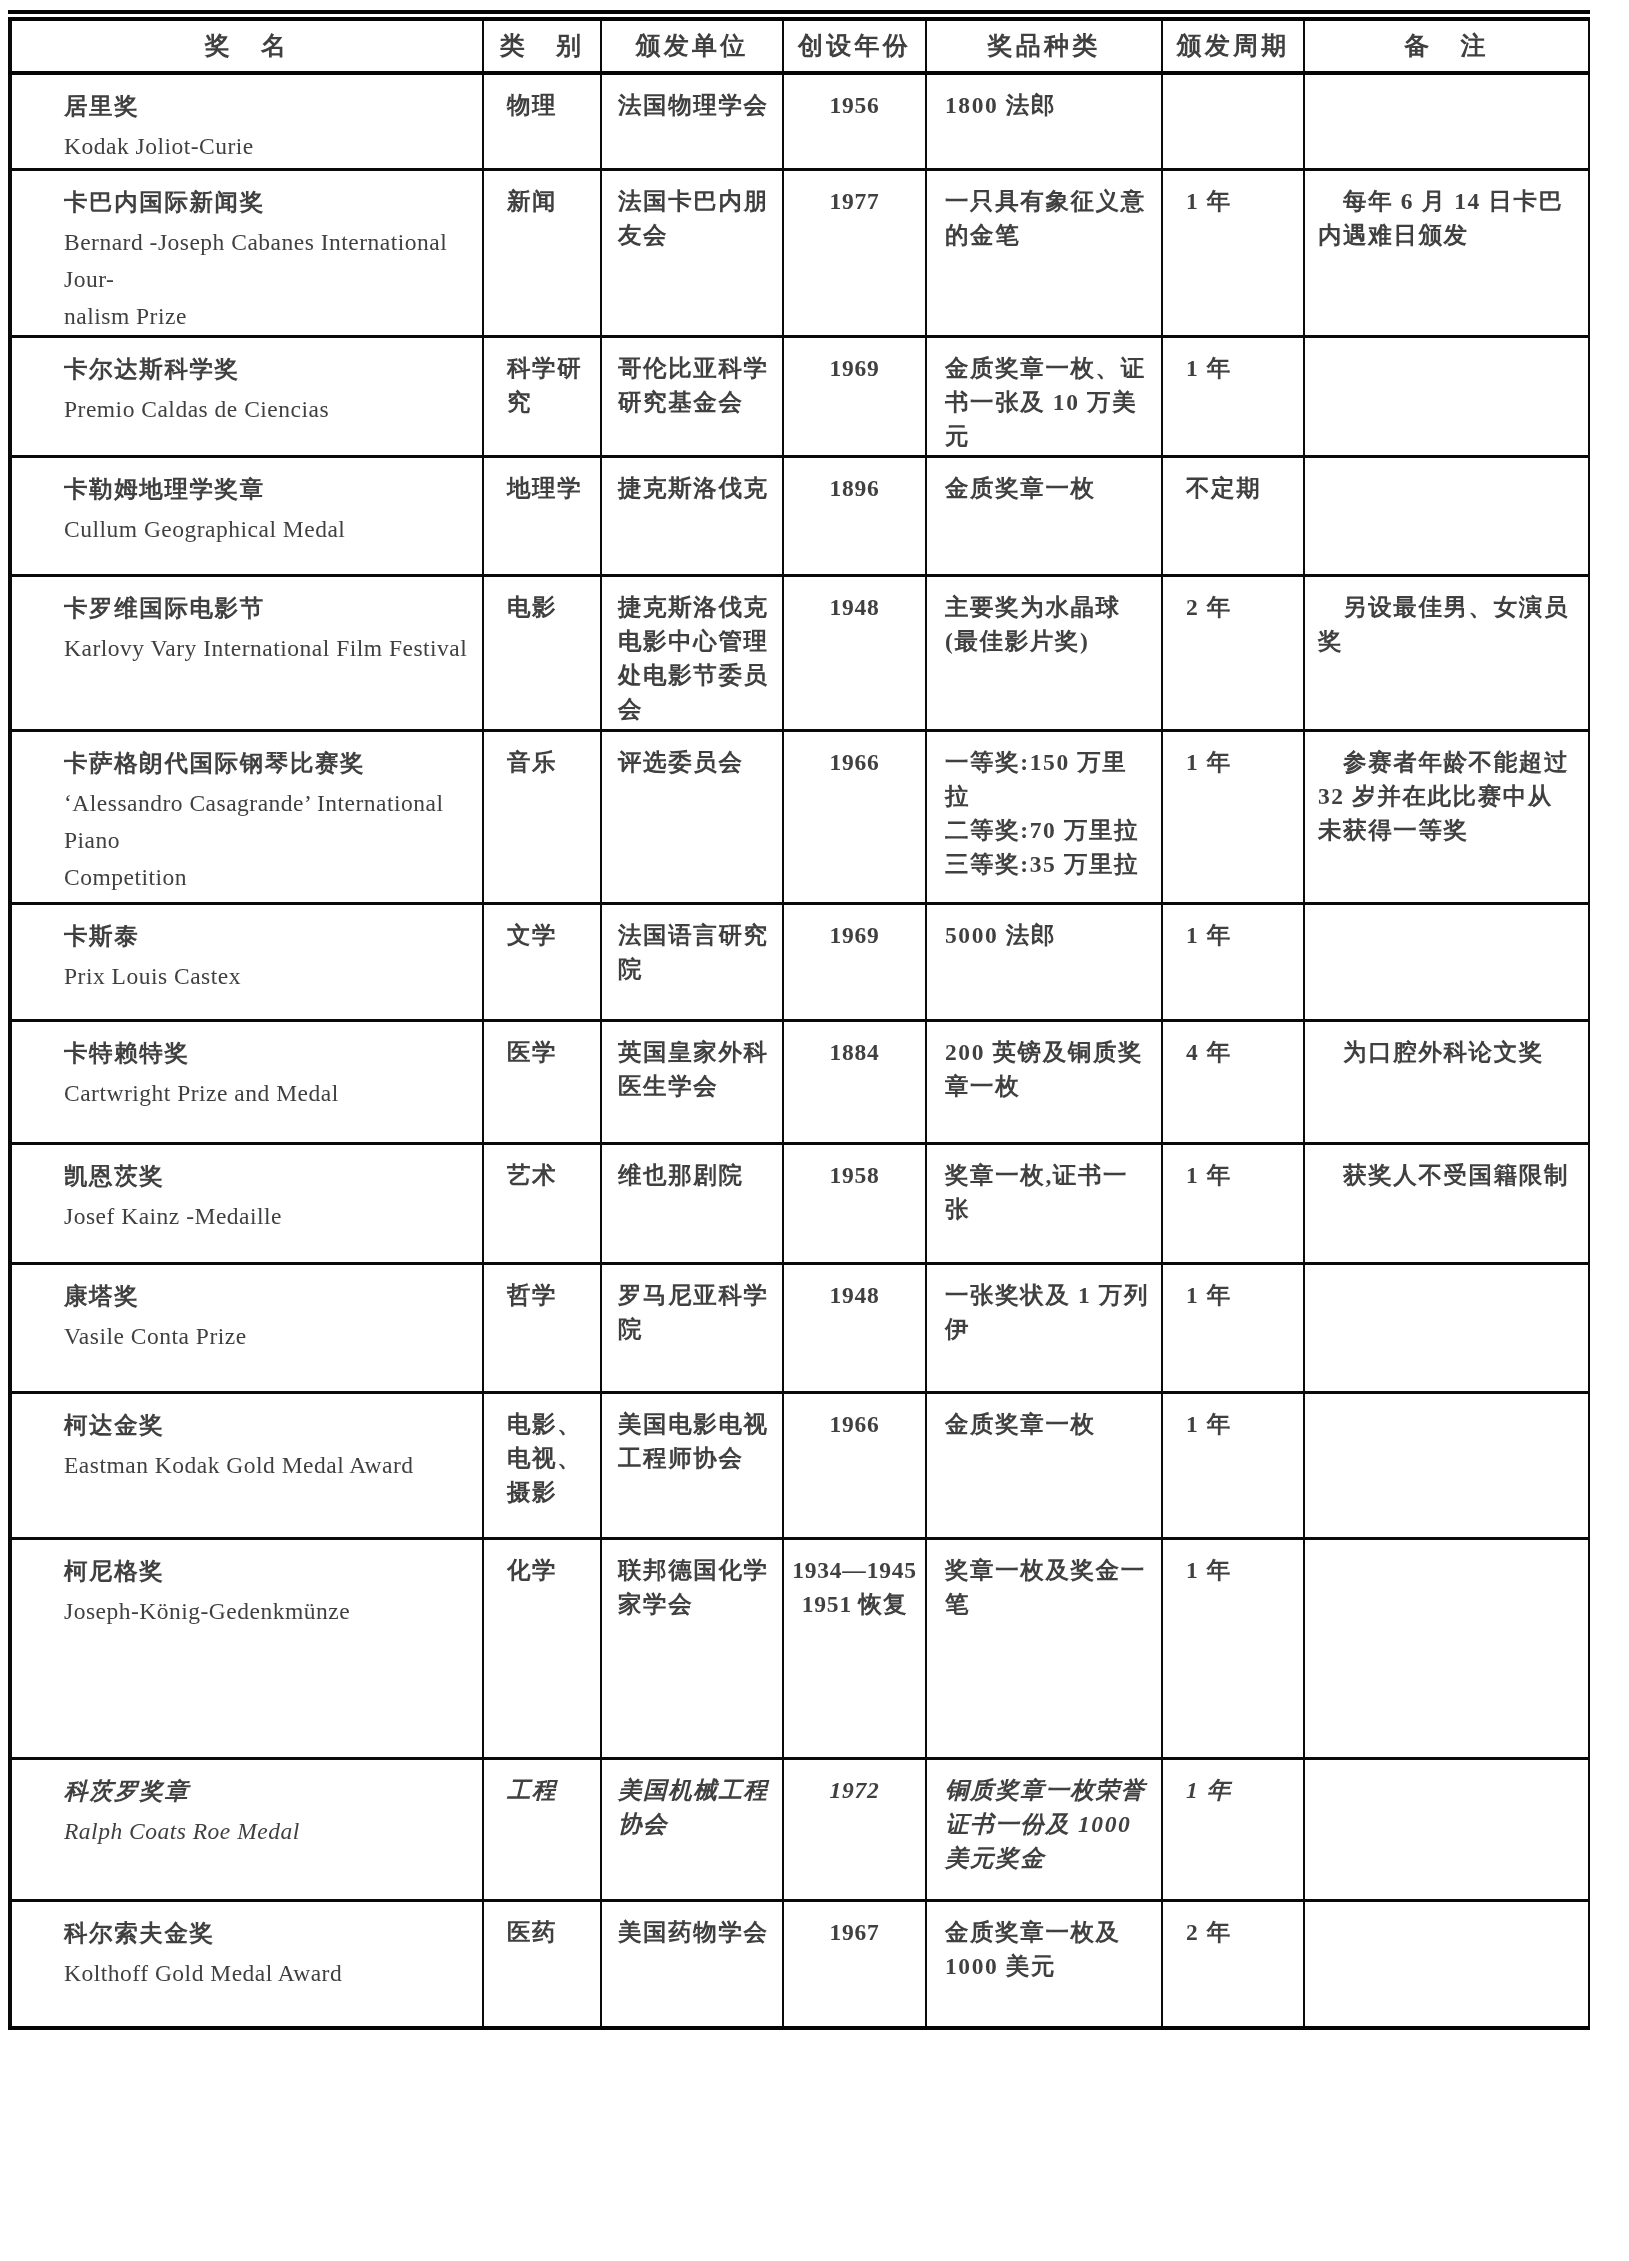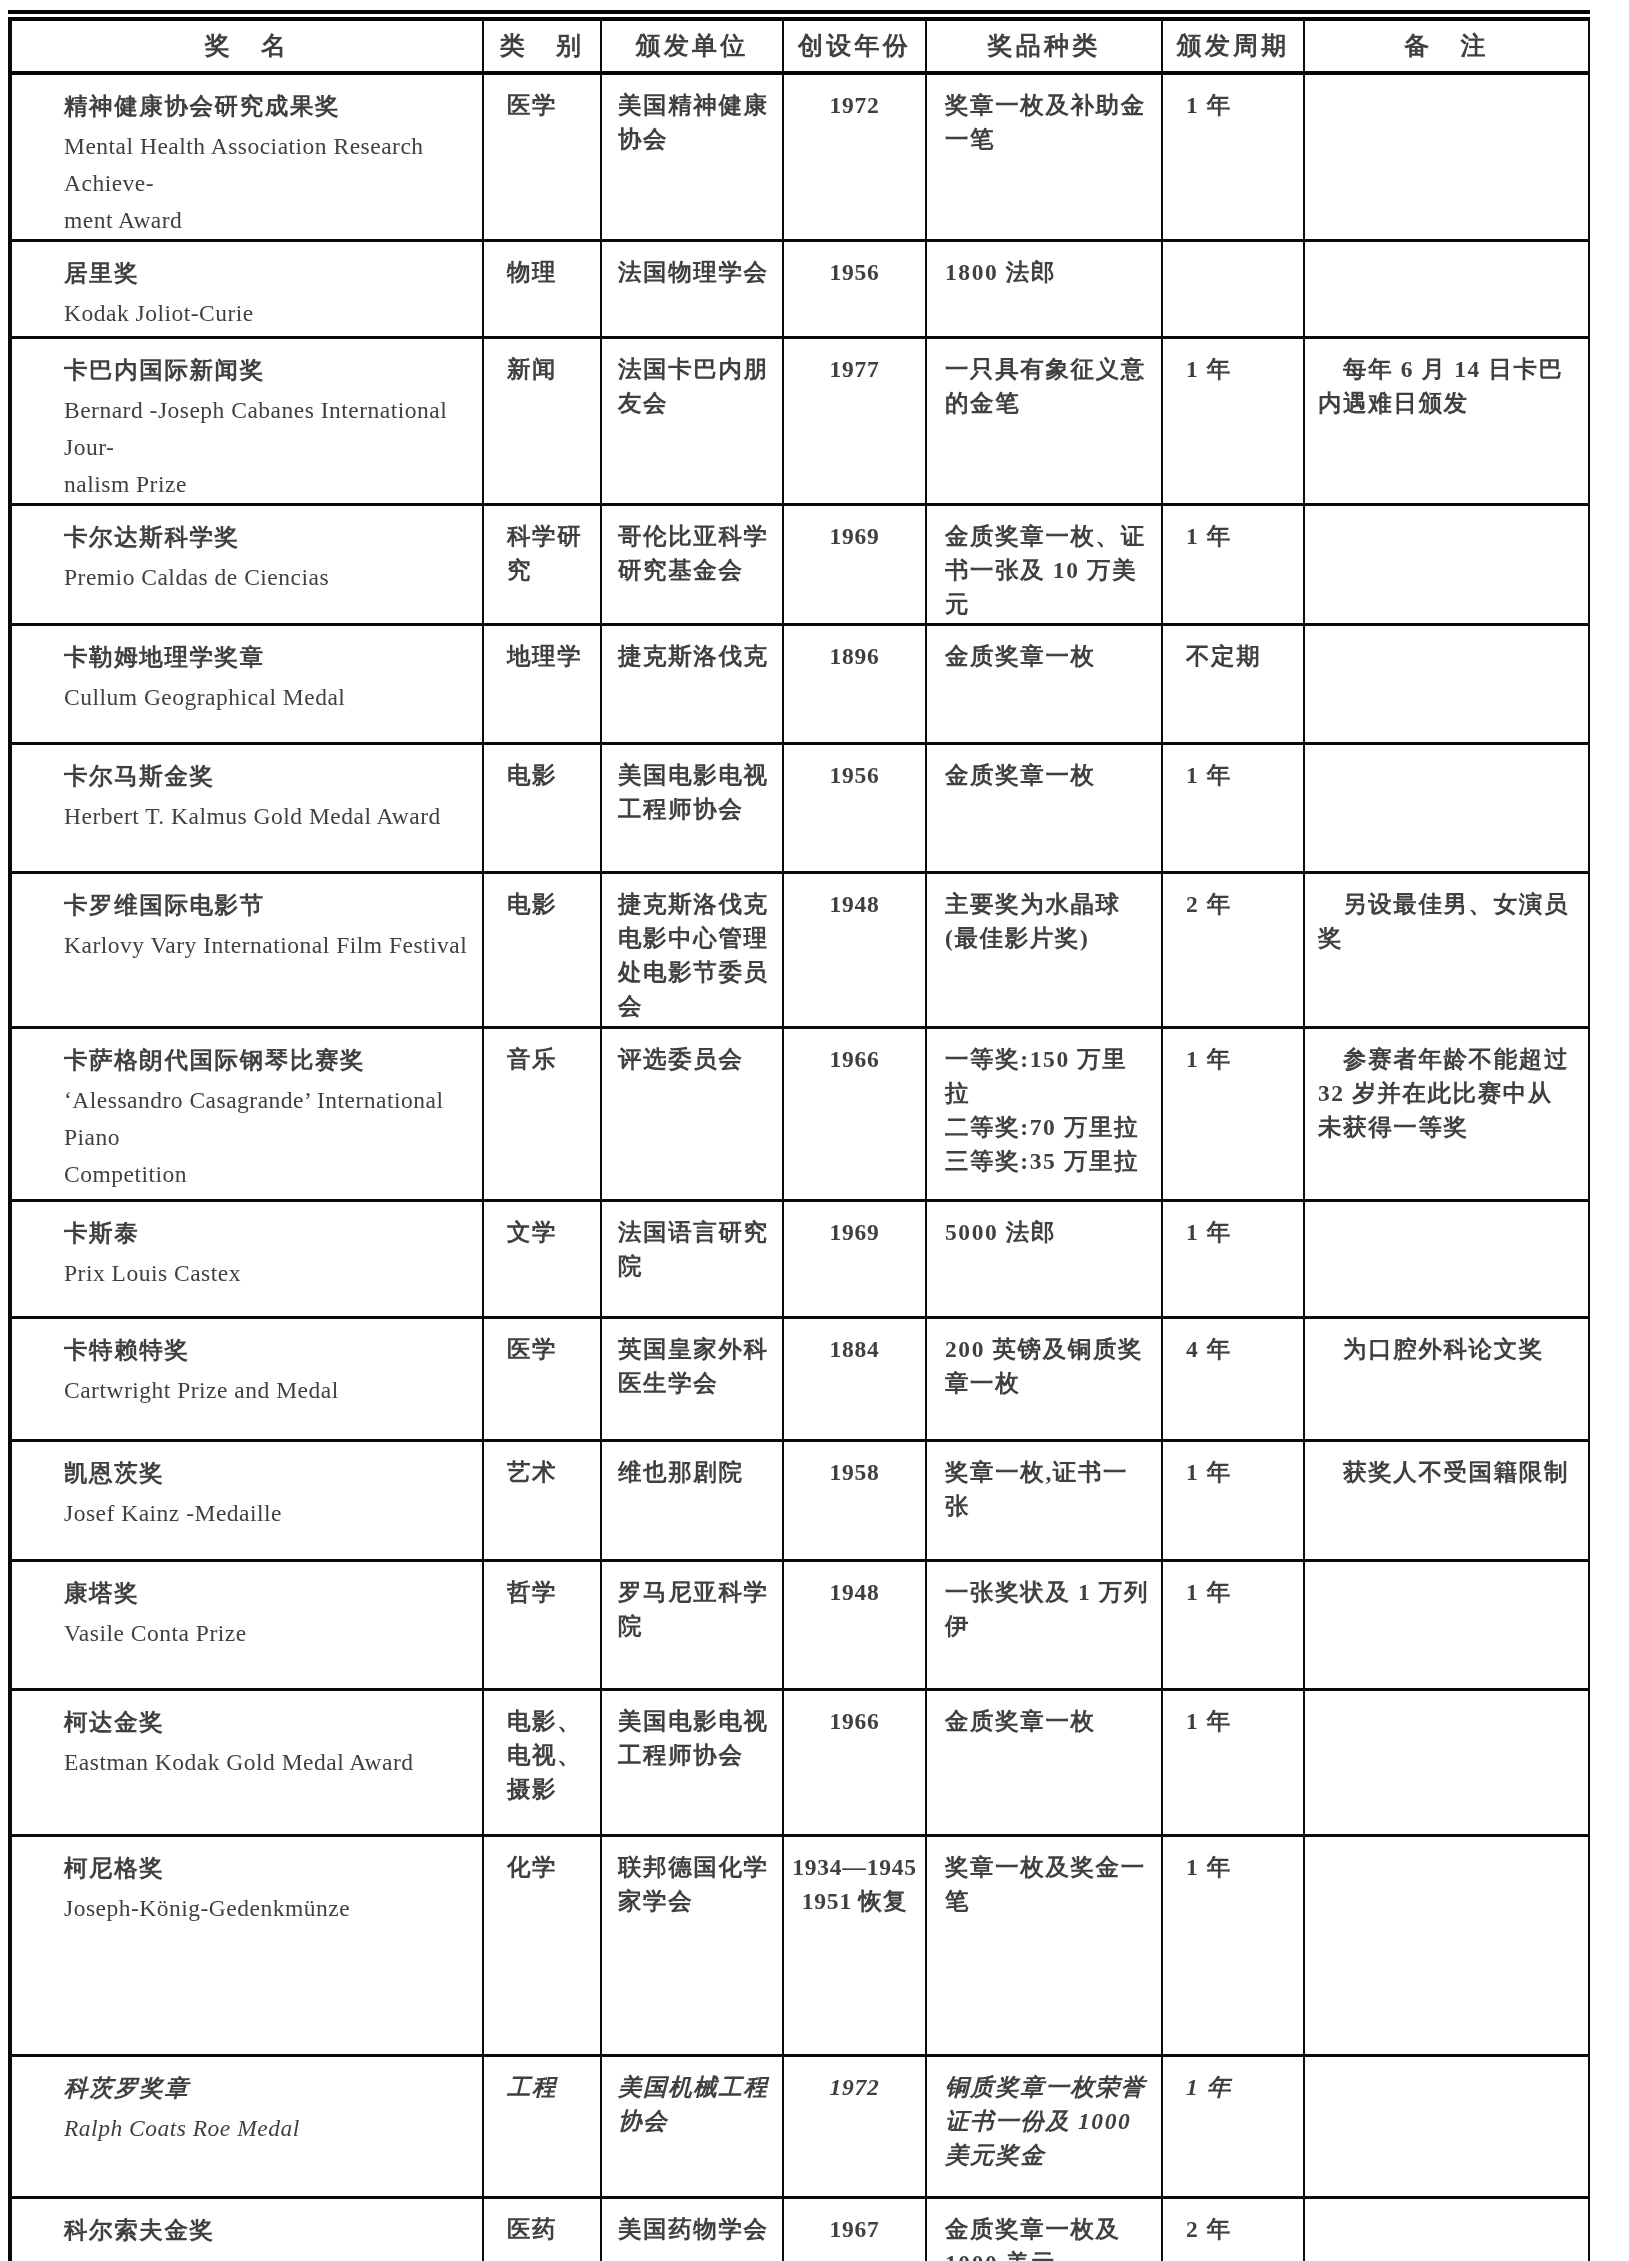--- a/index.html
+++ b/index.html
@@ -74,32 +74,20 @@
         <th>奖　名</th>
         <th>类　别</th>
         <th>颁发单位</th>
         <th>创设年份</th>
         <th>奖品种类</th>
         <th>颁发周期</th>
         <th>备　注</th>
       </tr>
     </thead>
     <tbody>
-        <tr style="height: 142px;">
-          <td class="c-name"><div class="cn">精神健康协会研究成果奖</div><div class="en">Mental Health Association Research Achieve-
-ment Award</div></td>
-          <td class="c-cat">医学</td>
-          <td class="c-org">美国精神健康
-协会</td>
-          <td class="c-year">1972</td>
-          <td class="c-prize">奖章一枚及补助金
-一笔</td>
-          <td class="c-period">1 年</td>
-          <td class="c-remark"></td>
-        </tr>
         <tr style="height: 97px;">
           <td class="c-name"><div class="cn">居里奖</div><div class="en">Kodak Joliot-Curie</div></td>
           <td class="c-cat">物理</td>
           <td class="c-org">法国物理学会</td>
           <td class="c-year">1956</td>
           <td class="c-prize">1800 法郎</td>
           <td class="c-period"></td>
           <td class="c-remark"></td>
         </tr>
         <tr style="height: 123px;">
@@ -128,30 +116,20 @@
           <td class="c-period">1 年</td>
           <td class="c-remark"></td>
         </tr>
         <tr style="height: 119px;">
           <td class="c-name"><div class="cn">卡勒姆地理学奖章</div><div class="en">Cullum Geographical Medal</div></td>
           <td class="c-cat">地理学</td>
           <td class="c-org">捷克斯洛伐克</td>
           <td class="c-year">1896</td>
           <td class="c-prize">金质奖章一枚</td>
           <td class="c-period">不定期</td>
-          <td class="c-remark"></td>
-        </tr>
-        <tr style="height: 129px;">
-          <td class="c-name"><div class="cn">卡尔马斯金奖</div><div class="en">Herbert T. Kalmus Gold Medal Award</div></td>
-          <td class="c-cat">电影</td>
-          <td class="c-org">美国电影电视
-工程师协会</td>
-          <td class="c-year">1956</td>
-          <td class="c-prize">金质奖章一枚</td>
-          <td class="c-period">1 年</td>
           <td class="c-remark"></td>
         </tr>
         <tr style="height: 155px;">
           <td class="c-name"><div class="cn">卡罗维国际电影节</div><div class="en">Karlovy Vary International Film Festival</div></td>
           <td class="c-cat">电影</td>
           <td class="c-org">捷克斯洛伐克
 电影中心管理
 处电影节委员
 会</td>
           <td class="c-year">1948</td>

